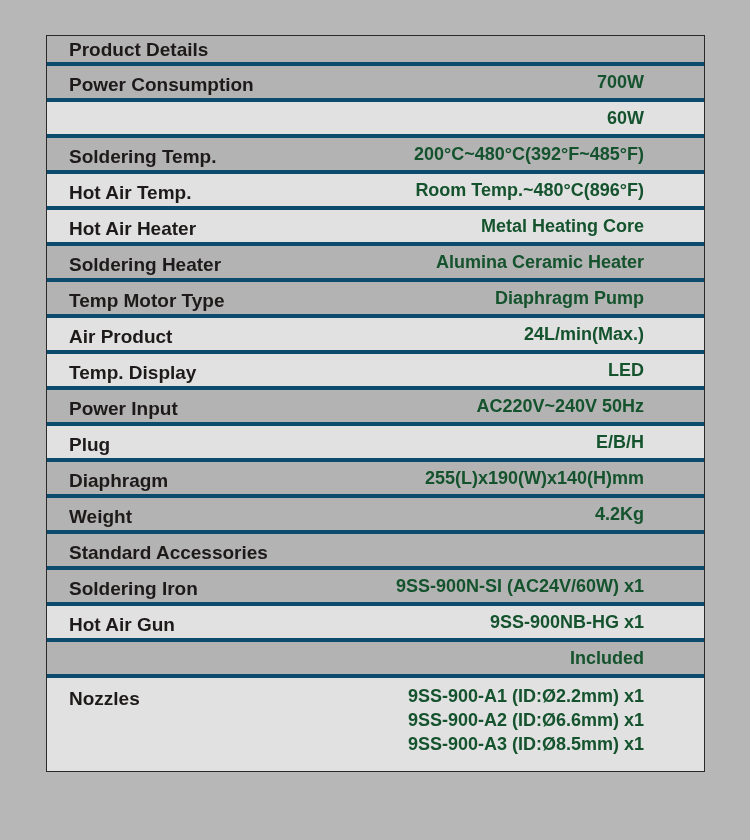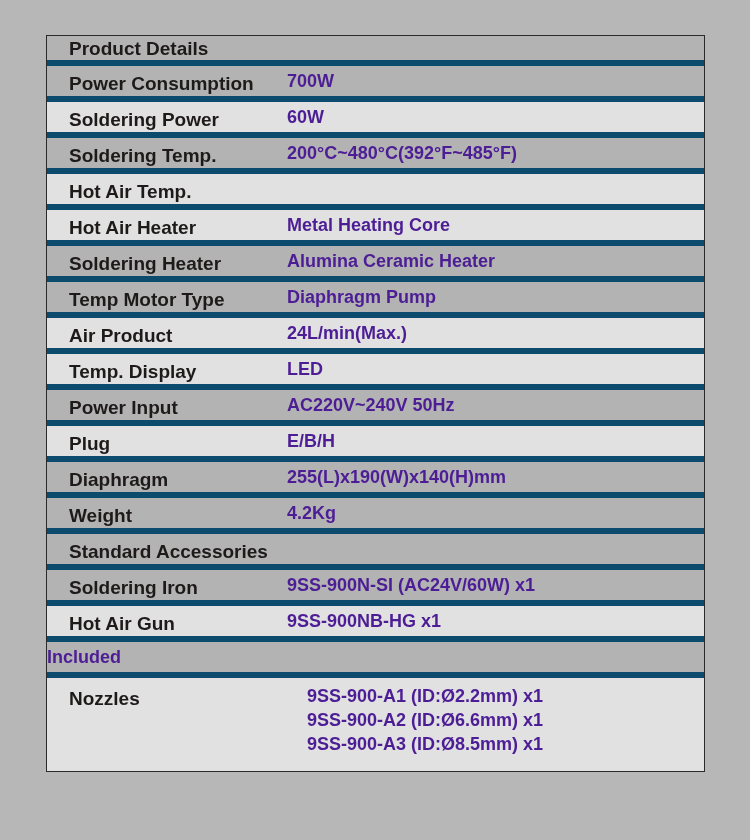--- a/index.html
+++ b/index.html
@@ -1,50 +1,50 @@
 <!DOCTYPE html>
 <html><head>
 <meta charset="utf-8">
 <style>
   html,body{margin:0;padding:0;}
   body{width:750px;height:840px;background:#b7b7b7;font-family:"Liberation Sans","DejaVu Sans",sans-serif;position:relative;overflow:hidden;}
   .table{position:absolute;left:46px;top:35px;width:659px;border:1px solid #2a2a2a;box-sizing:border-box;}
-  .row{display:flex;border-bottom:6px solid #0c4a6e;box-sizing:border-box;height:36px;align-items:center;}
+  .row{display:flex;border-bottom:4px solid #0c4a6e;box-sizing:border-box;height:36px;align-items:center;}
   .row:last-child{border-bottom:none;}
   .row.dark{background:#b3b3b3;}
   .row.light{background:#e1e1e1;}
   .row.h30{height:30px;}
   .label{width:240px;padding-left:22px;font-weight:bold;font-size:19px;color:#1e1a1a;box-sizing:border-box;padding-top:6px;}
-  .value{flex:1;text-align:left;font-weight:bold;font-size:18px;color:#4c1d95;padding-right:60px;}
+  .value{flex:1;text-align:right;font-weight:bold;font-size:18px;color:#14532d;padding-right:60px;}
   .row.multi{height:93px;align-items:flex-start;}
   .row.multi .label{padding-top:10px;}
   .row.multi .value{padding-top:6px;line-height:24px;padding-left:20px;}
 </style>
 </head>
 <body>
 
 <div class="table">
   <div class="row dark h30">
     <div class="label" style="padding-top:2px">Product Details</div>
   </div>
 
   <div class="row dark">
     <div class="label">Power Consumption</div>
     <div class="value">700W</div>
   </div>
   <div class="row light">
-    <div class="label">Soldering Power</div>
     <div class="value">60W</div>
   </div>
   <div class="row dark">
     <div class="label">Soldering Temp.</div>
     <div class="value">200°C~480°C(392°F~485°F)</div>
   </div>
   <div class="row light">
     <div class="label">Hot Air Temp.</div>
+    <div class="value">Room Temp.~480°C(896°F)</div>
   </div>
   <div class="row light">
     <div class="label">Hot Air Heater</div>
     <div class="value">Metal Heating Core</div>
   </div>
   <div class="row dark">
     <div class="label">Soldering Heater</div>
     <div class="value">Alumina Ceramic Heater</div>
   </div>
   <div class="row dark">

